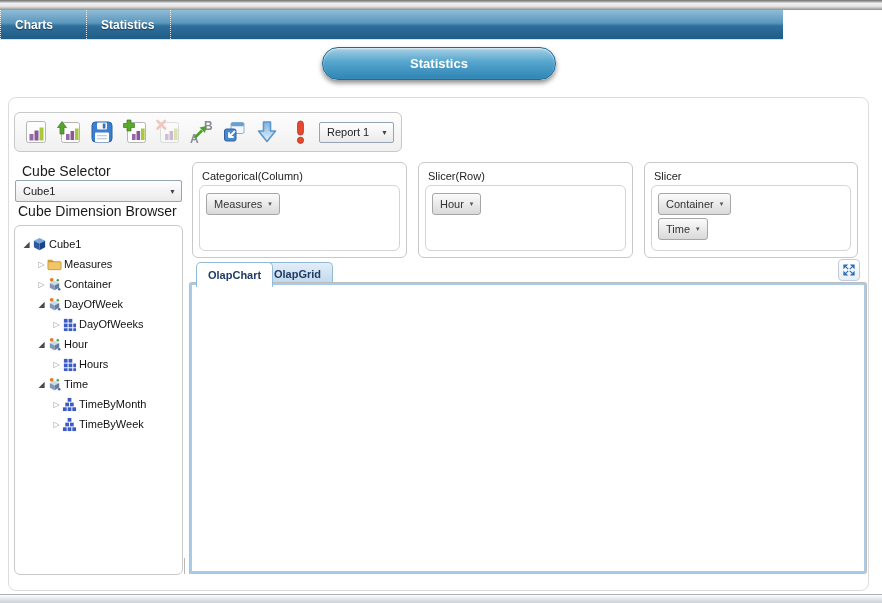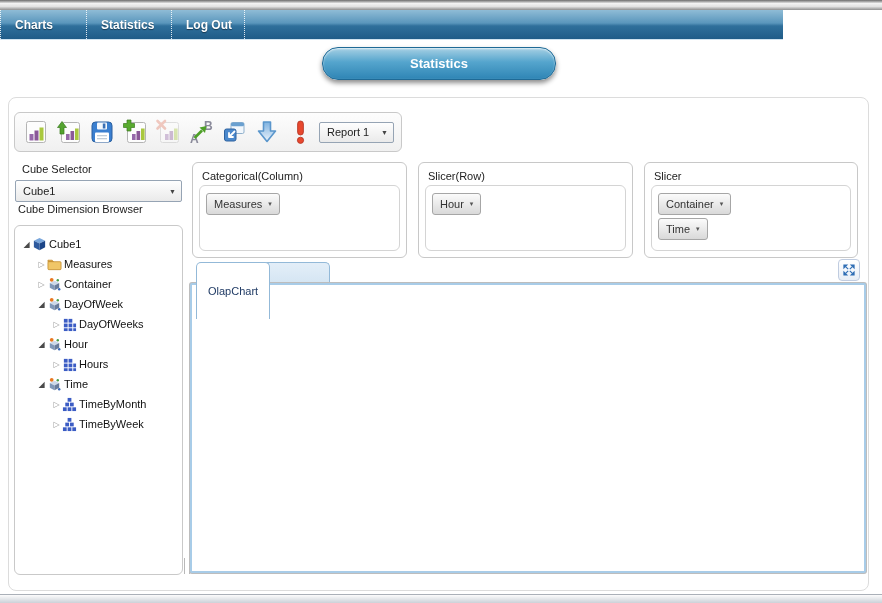--- a/index.html
+++ b/index.html
@@ -24,21 +24,21 @@
   .outer{left:8px;top:97px;width:859px;height:492px;border:1px solid #dcdcdc;border-radius:8px;}
   
   .toolbar{left:14px;top:112px;width:388px;height:40px;border:1px solid #c9c9c9;border-radius:6px;
     background:linear-gradient(180deg,#fdfdfd,#f0f0f0);display:flex;align-items:center;padding:0 7px;box-sizing:border-box;gap:5px;}
   .tbtn{width:30px;height:30px;display:flex;align-items:center;justify-content:center;border-radius:4px;cursor:pointer;}
   .tbtn.disabled{opacity:.38;cursor:default;}
   .combo{position:relative;background:linear-gradient(180deg,#fefefe,#eaeaea);border:1px solid #96a4b4;
     border-radius:2px;font-size:11px;color:#222;display:flex;align-items:center;padding:0 20px 0 7px;box-sizing:border-box;cursor:pointer;}
   .combo .arr{position:absolute;right:5px;top:50%;transform:translateY(-50%);font-size:7px;color:#444;}
   
-  .lbl{font-size:11px;color:#1a1a1a;}
+  .lbl{font-size:14px;color:#1a1a1a;}
   .tree-box{left:14px;top:225px;width:169px;height:350px;border:1px solid #c9c9c9;border-radius:6px;background:#fff;
     box-sizing:border-box;padding-top:8px;overflow:hidden;}
   .tree-row{height:20px;display:flex;align-items:center;font-size:11px;color:#111;cursor:pointer;white-space:nowrap;}
   .exp{width:11px;display:inline-block;text-align:center;flex:0 0 11px;}
   .exp.open{font-size:8px;color:#4a4a4a;}
   .exp.closed{font-size:8px;color:#9a9a9a;}
   .ticon{width:17px;height:15px;flex:0 0 17px;display:inline-flex;align-items:center;}
   .splitter{left:184px;top:558px;width:4px;height:16px;border-left:1px solid #b8b8b8;border-right:1px solid #b8b8b8;cursor:col-resize;}
   
   .pivot{border:1px solid #c8c8c8;border-radius:6px;background:#fff;box-sizing:border-box;}
@@ -47,22 +47,22 @@
     padding:7px 0 0 6px;box-sizing:border-box;}
   .chip{display:inline-flex;align-items:center;height:20px;margin:0 4px 3px 0;padding:0 7px;
     background:linear-gradient(180deg,#fbfbfb,#d9d9d9);border:1px solid #a6a6a6;border-radius:3px;
     font-size:11px;color:#333;cursor:pointer;}
   .chip .arr{font-size:7px;color:#555;margin-left:6px;}
   .chip-zone{display:block;}
   .chip-zone .chip{display:inline-flex;}
   .chip-zone.stack .chip{display:inline-flex;}
   .chip-zone.stack{display:flex;flex-direction:column;align-items:flex-start;}
   
-  .tab{position:absolute;top:262px;height:22px;padding:16px 11px;display:flex;align-items:center;
-    font-size:11px;font-weight:normal;color:#1f3a64;border:1px solid #93b9d8;border-bottom:none;
+  .tab{position:absolute;top:262px;height:22px;padding:0 11px;display:flex;align-items:center;
+    font-size:11px;font-weight:bold;color:#1f3a64;border:1px solid #93b9d8;border-bottom:none;
     border-radius:5px 5px 0 0;background:linear-gradient(180deg,#e3eef8,#bdd7ea);cursor:pointer;}
   .tab.active{background:#fff;height:24px;z-index:6;}
   .expand-btn{left:838px;top:259px;width:20px;height:20px;background:linear-gradient(180deg,#fff,#e8eef6);
     border:1px solid #c0cce0;border-radius:4px;display:flex;align-items:center;justify-content:center;cursor:pointer;}
   .chart-panel{left:190px;top:283px;width:676px;height:290px;background:#fff;
     border:2px solid #a8cce8;box-shadow:0 0 0 1px #bdbdbd;border-radius:2px;box-sizing:border-box;z-index:1;}
   .cbtn{position:absolute;width:22px;height:22px;border-radius:3px;display:flex;align-items:center;justify-content:center;cursor:pointer;}
   .dd{position:absolute;height:22px;background:#fff;border:1px solid #a8a8a8;border-radius:4px;
     display:flex;align-items:center;font-size:11px;color:#222;box-sizing:border-box;cursor:pointer;}
   .dd .ic{margin:0 5px 0 4px;display:flex;}
@@ -84,21 +84,20 @@
 </head>
 <body>
 
 <div id="stage">
 
   <div class="abs top-strip"></div>
 
   <div class="abs menubar">
     <div class="menu-item" style="width:86px">Charts</div>
     <div class="menu-item" style="width:85px">Statistics</div>
-    <div class="menu-item" style="width:74px">Log Out</div>
   </div>
 
   <div class="abs hero">Statistics</div>
 
   <div class="abs outer"></div>
 
   <div class="abs toolbar">
     <div class="tbtn">
       <svg width="28" height="28" viewBox="0 0 28 28">
           <rect x="4.5" y="3.5" width="19" height="21" rx="2" fill="#fdfdfd" stroke="#b4b4b4"></rect>

